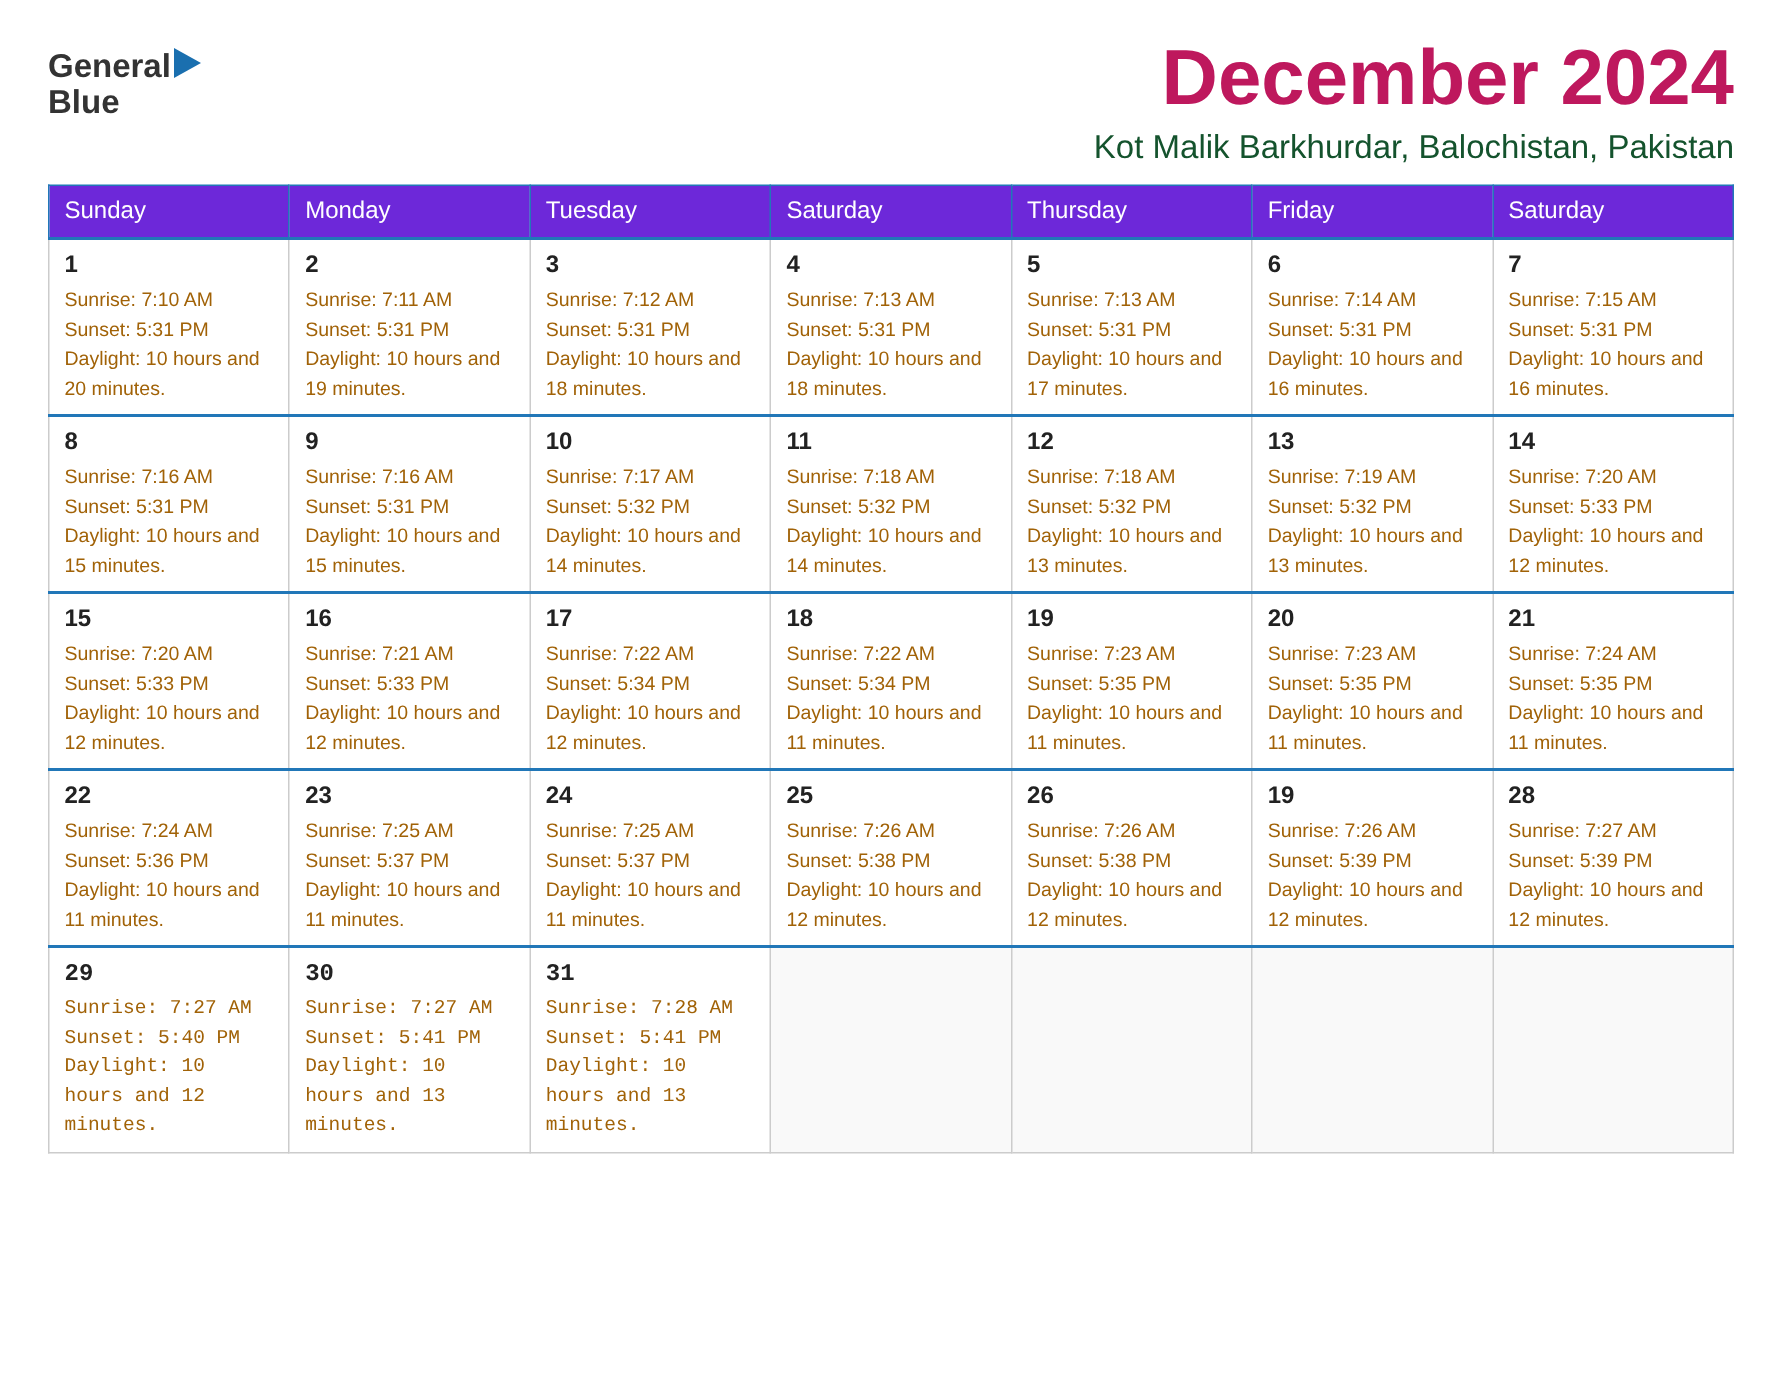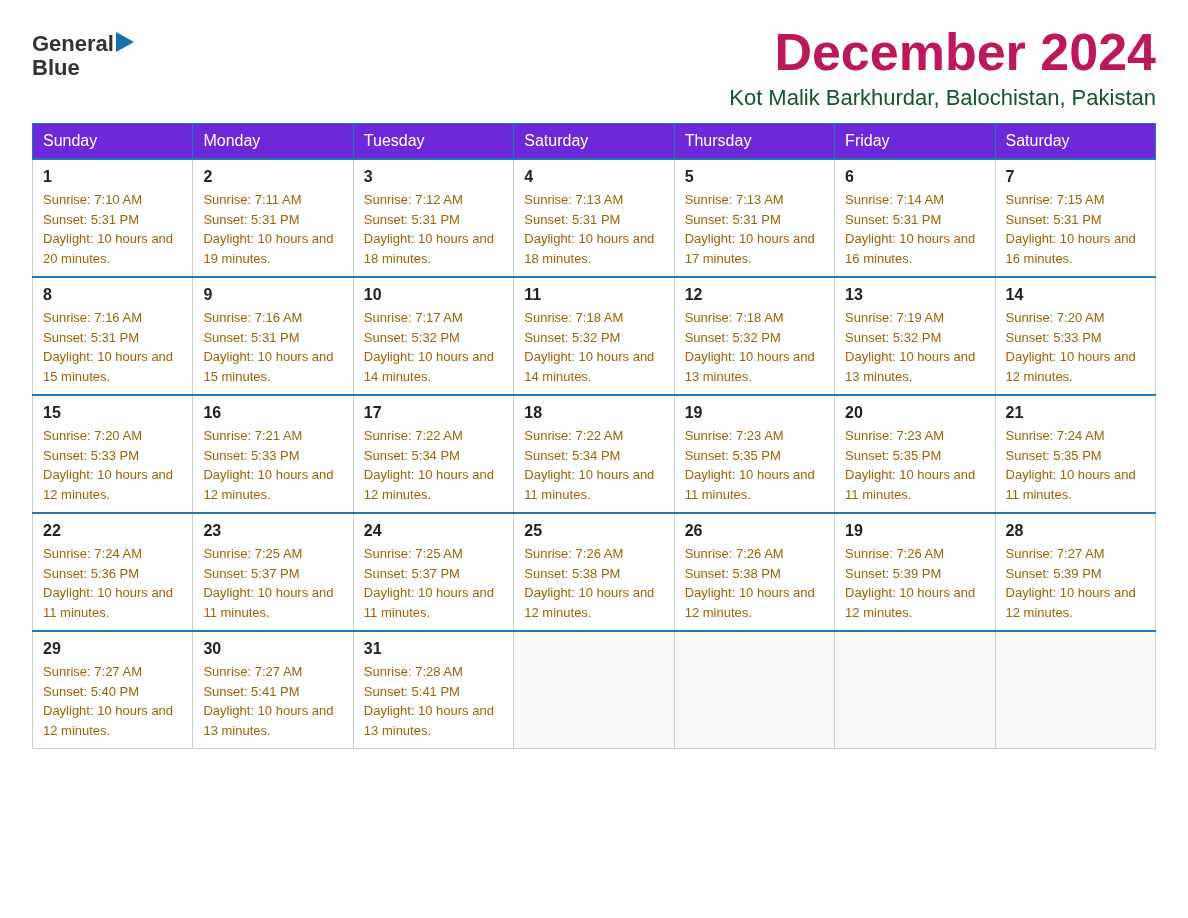--- a/index.html
+++ b/index.html
@@ -75,20 +75,21 @@
     .day-info {
       font-size: 13px;
       line-height: 1.5;
       color: #a16207;
     }
     .calendar tr {
       border-bottom: 2px solid #2177b8;
     }
     .calendar tbody tr:last-child {
       border-bottom: none;
+      font-family: Liberation Mono, monospace;
     }
     .calendar td.empty {
       background: #f9f9f9;
     }
   </style>
 </head>
 <body>
 
 <div class="header">
   <div class="logo">

